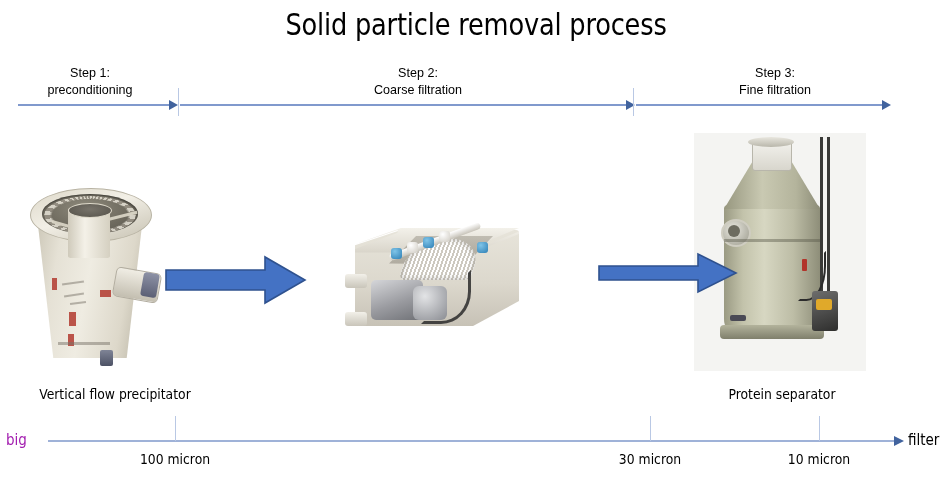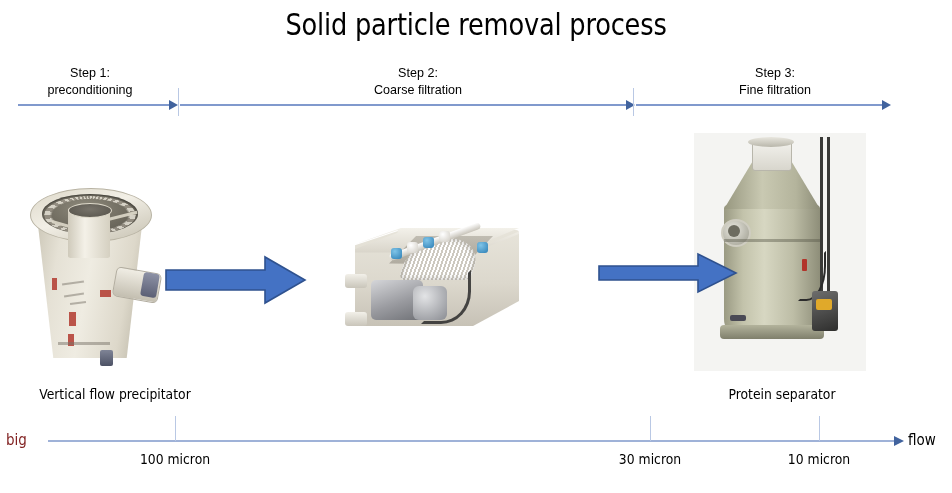--- a/index.html
+++ b/index.html
@@ -428,21 +428,21 @@
     font-size: 14.5px;
     font-family: "DejaVu Sans Condensed", "Liberation Sans Narrow", "Liberation Sans", sans-serif;
     transform: scaleX(0.95);
     color: #000000;
   }
   #scale-big {
     position: absolute;
     left: 6px; top: 431px;
     font-size: 15px;
     font-family: "DejaVu Sans Condensed", "Liberation Sans Narrow", "Liberation Sans", sans-serif;
-    color: #7f1d1d;
+    color: #a21caf;
   }
   #scale-small {
     position: absolute;
     left: 908px; top: 431px;
     font-size: 15px;
     font-family: "DejaVu Sans Condensed", "Liberation Sans Narrow", "Liberation Sans", sans-serif;
     color: #000000;
   }
 </style>
 </head>
@@ -551,21 +551,21 @@
       <polygon points="1,17 100,17 100,5 138,24 100,43 100,31 1,31" fill="#4472C4" stroke="#2F528F" stroke-width="1.6"></polygon>
     </svg>
   </div>
 
   <div class="caption" id="caption-1">Vertical flow precipitator</div>
   <div class="caption" id="caption-3">Protein separator</div>
 
   <div id="scale-big">big</div>
   <div id="scale-line"></div>
   <div id="scale-head"></div>
-  <div id="scale-small">flow</div>
+  <div id="scale-small">filter</div>
 
   <div class="scale-tick" style="left:175px;"></div>
   <div class="scale-tick" style="left:650px;"></div>
   <div class="scale-tick" style="left:819px;"></div>
 
   <div class="scale-tick-label" style="left:105px;width:140px;">100 micron</div>
   <div class="scale-tick-label" style="left:584px;width:132px;">30 micron</div>
   <div class="scale-tick-label" style="left:753px;width:132px;">10 micron</div>
 
 </div>

